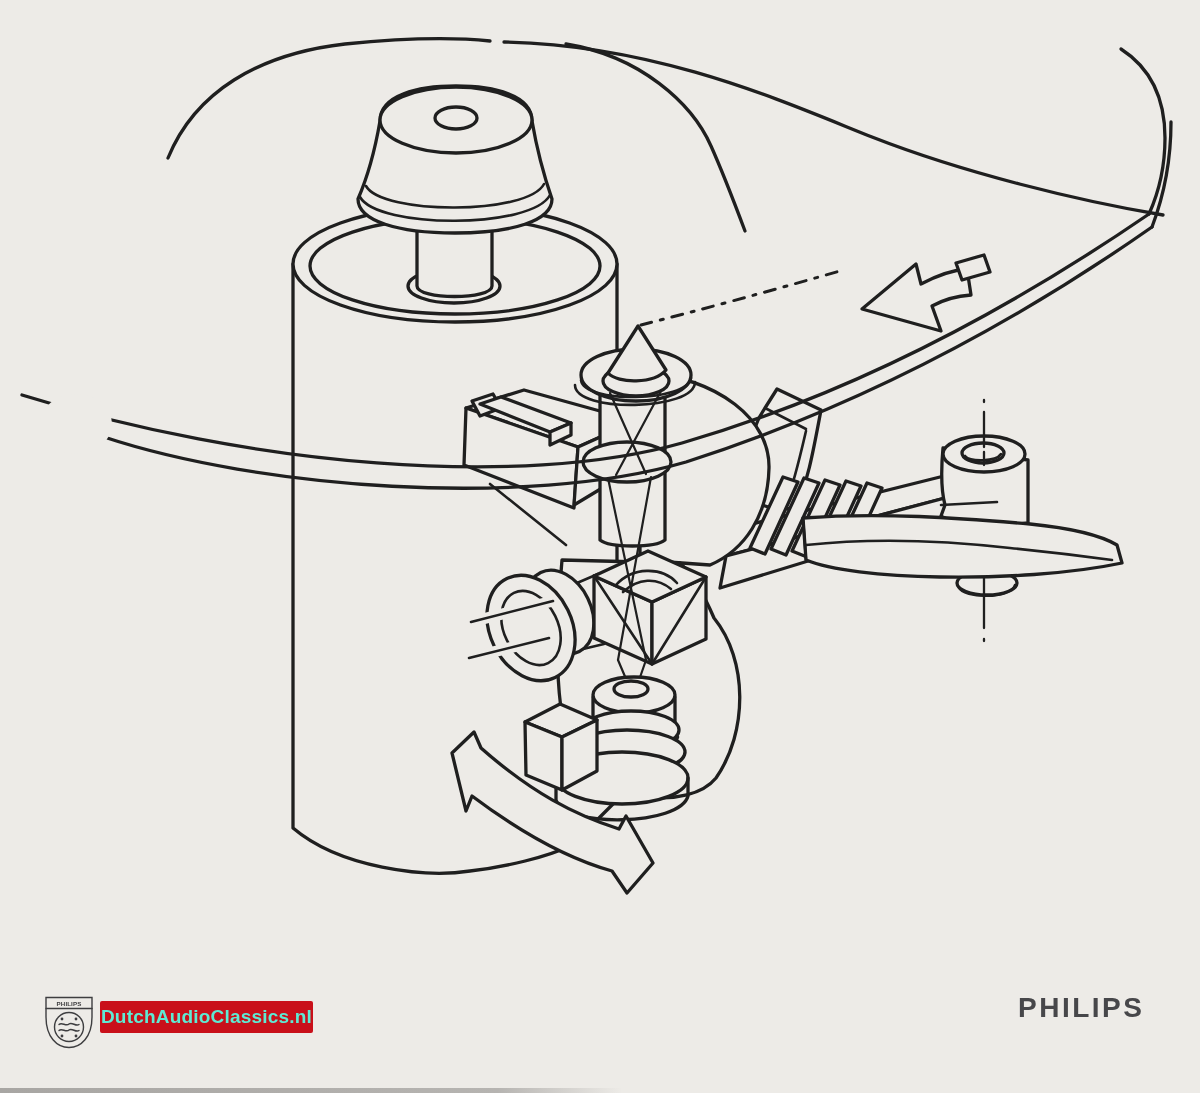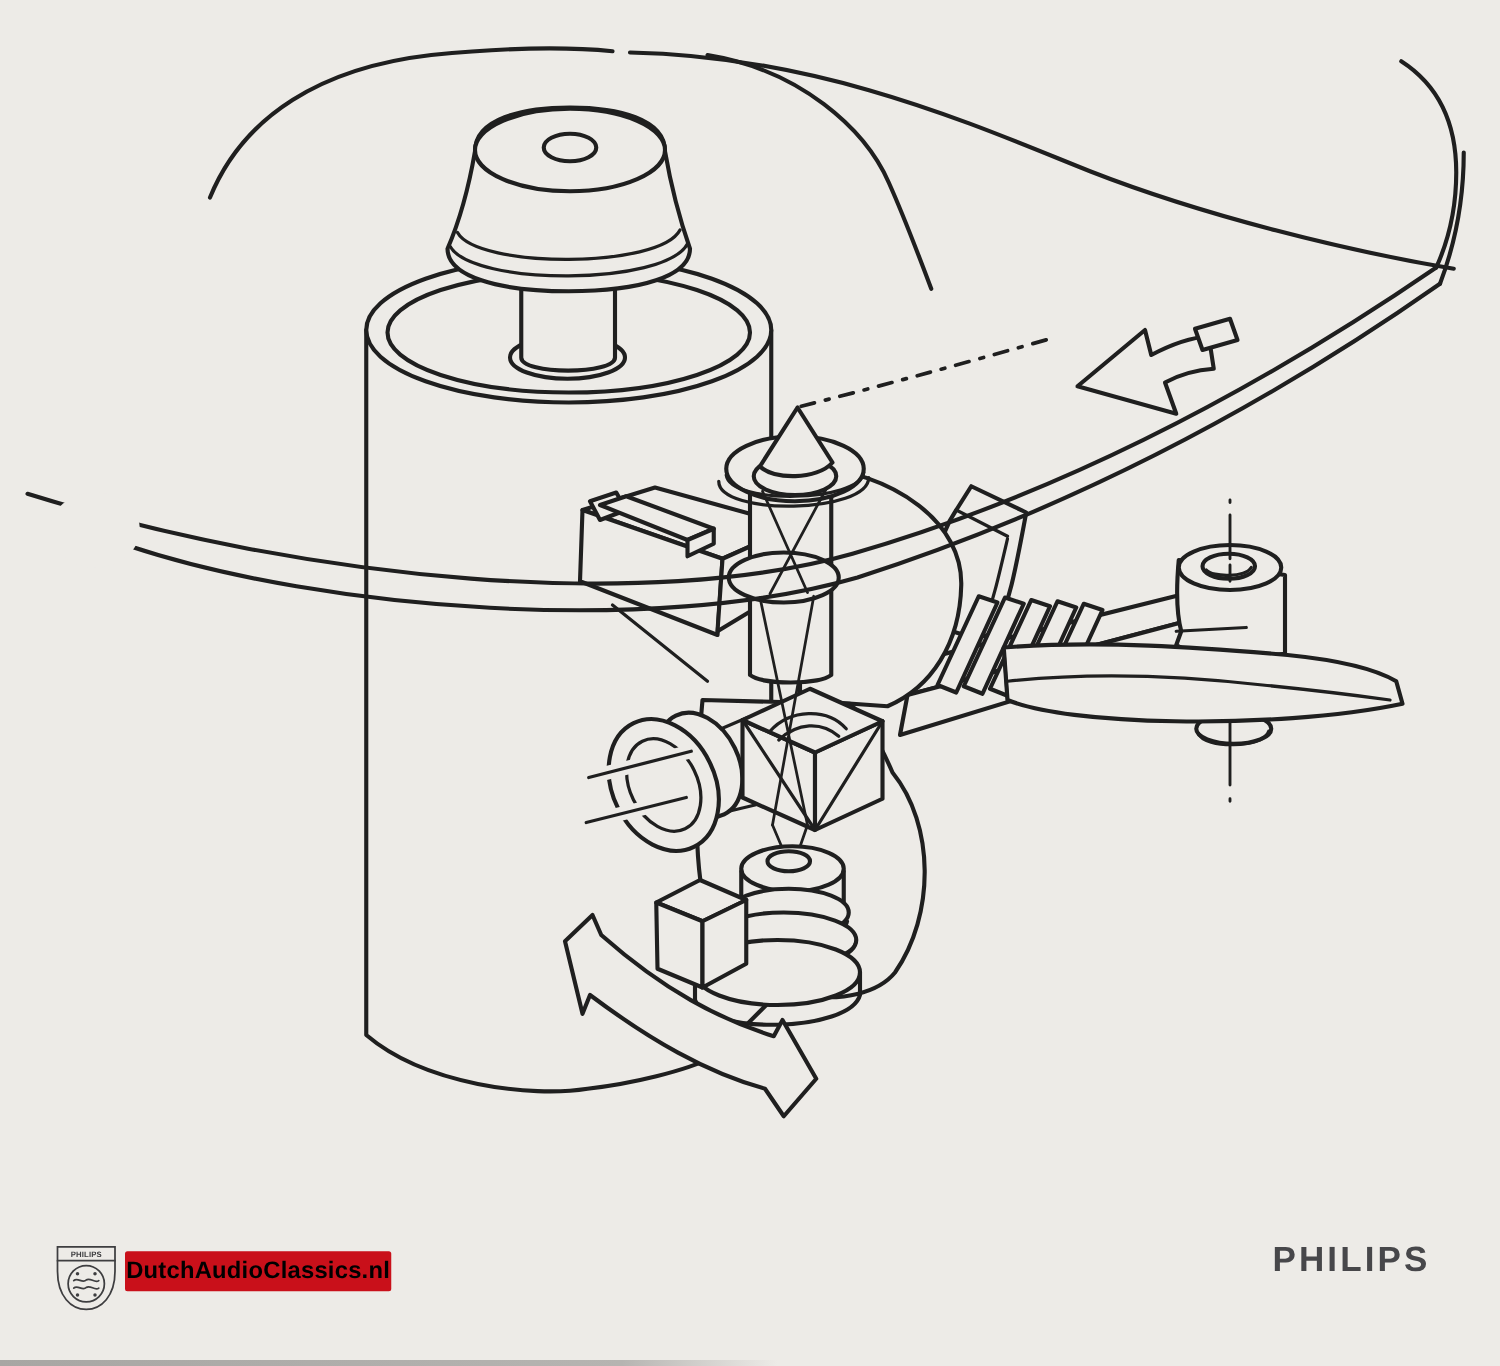--- a/index.html
+++ b/index.html
@@ -209,20 +209,20 @@
     <path d="M2,12.5 L48,12.5"></path>
     <circle cx="25" cy="31" r="14.5"></circle>
     <path d="M15,28.5 C18,25.5 22,31 25,28 C28,25.5 32,31 35,28.5" stroke-width="1.2"></path>
     <path d="M15,34.5 C18,31.5 22,37 25,34 C28,31.5 32,37 35,34.5" stroke-width="1.2"></path>
     <circle class="star" cx="18" cy="23" r="1.4"></circle>
     <circle class="star" cx="32" cy="23" r="1.4"></circle>
     <circle class="star" cx="18" cy="40" r="1.4"></circle>
     <circle class="star" cx="32" cy="40" r="1.4"></circle>
   </svg>
 
-  <div class="footer-badge" style="background:#c9101a;color:#000000;">
+  <div class="footer-badge" style="background:#c9101a;color:#5eead4;">
     <span>DutchAudioClassics.nl</span>
   </div>
 
   <div class="wordmark" style="color: rgb(71, 71, 74);">PHILIPS</div>
 
   <div class="scan-edge"></div>
 </div>
 
 </body></html>

